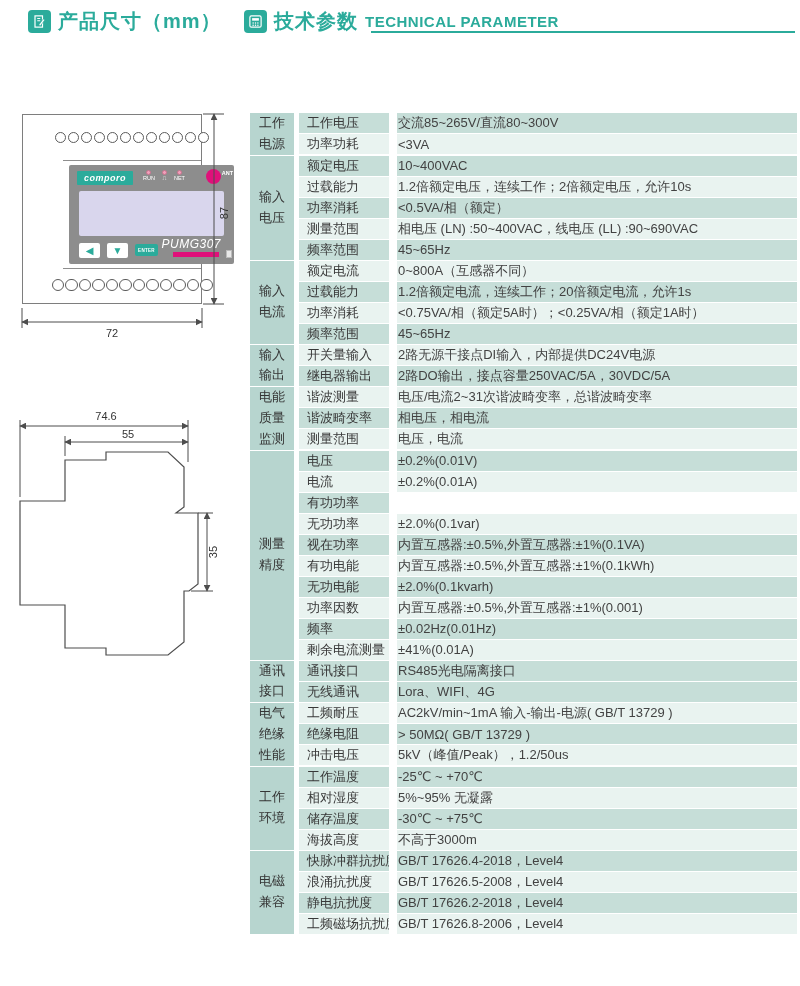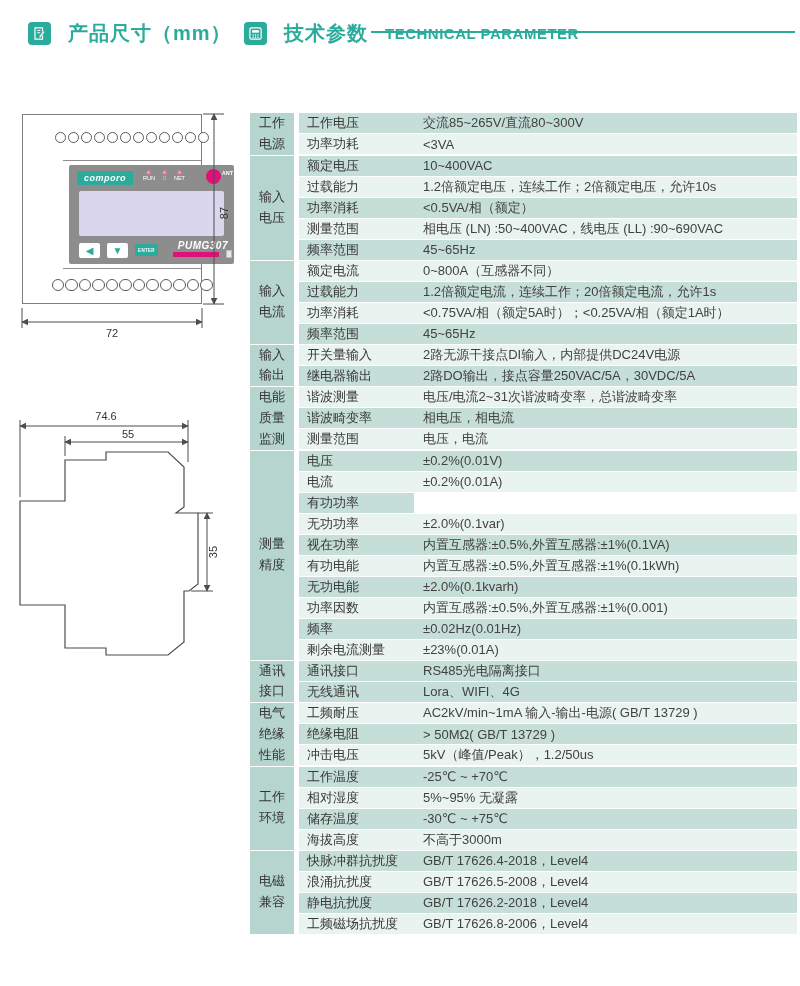--- a/index.html
+++ b/index.html
@@ -9,37 +9,37 @@
     --catBg:#b7d5cf;
     --magenta:#e0107a;
     --lcd:#d9d6ed;
     --ink:#3e3e3e;
   }
   *{box-sizing:border-box;margin:0;padding:0;}
   body{font-family:"Liberation Sans","DejaVu Sans",sans-serif;background:#fff;}
   .page{position:relative;width:800px;height:986px;background:#ffffff;overflow:hidden;}
 
   
-  .hdr-item{position:absolute;top:20px;display:flex;align-items:center;gap:17px;}
+  .hdr-item{position:absolute;top:8px;display:flex;align-items:center;gap:7px;}
   .hdr-left{left:28px;}
   .hdr-right{left:244px;}
   .hdr-icon{width:23px;height:23px;background:var(--accent);border-radius:4px;display:flex;align-items:center;justify-content:center;flex:0 0 auto;}
   .hdr-title{color:var(--accent);font-size:20px;font-weight:bold;letter-spacing:1px;white-space:nowrap;}
   .hdr-sub{color:var(--accent);font-size:15px;font-weight:600;letter-spacing:.5px;white-space:nowrap;}
   .hdr-underline{position:absolute;left:371px;top:31px;width:424px;height:2px;background:var(--accent);}
 
   
   .param-table{position:absolute;left:250px;top:113px;width:547px;color:var(--ink);}
   .group{display:flex;margin-bottom:1px;}
   .cat{width:44px;margin-right:5px;background:var(--catBg);display:flex;align-items:center;justify-content:center;
        text-align:center;white-space:pre-line;font-size:13px;line-height:1.6;color:#353535;}
   .rows{flex:1;display:flex;flex-direction:column;gap:1px;}
   .row{display:flex;height:20px;}
-  .pname{width:115px;padding-left:8px;display:flex;align-items:center;font-size:13px;white-space:nowrap;overflow:hidden;color:#383838;}
-  .pval{flex:1;padding-left:9px;display:flex;align-items:center;font-size:13px;white-space:nowrap;overflow:hidden;color:#424242;}
+  .pname{width:90px;margin-right:8px;padding-left:8px;display:flex;align-items:center;font-size:13px;white-space:nowrap;overflow:hidden;color:#383838;}
+  .pval{flex:1;padding-left:1px;display:flex;align-items:center;font-size:13px;white-space:nowrap;overflow:hidden;color:#424242;}
   .row.teal .pname,.row.teal .pval{background:var(--rowTeal);}
   .row.light .pname,.row.light .pval{background:var(--rowLight);}
 
   
   .front-box{position:absolute;left:22px;top:114px;width:180px;height:190px;border:1.5px solid #7e7e7e;background:#fff;padding-left:40px;}
   .strip-top{height:46px;border-bottom:1px solid #8e8e8e;display:flex;align-items:center;justify-content:center;gap:2px;}
   .strip-mid{height:107px;position:relative;}
   .strip-bot{height:33px;border-top:1px solid #8e8e8e;display:flex;align-items:center;justify-content:center;gap:1px;}
   .term{border:1.2px solid #5b5b5b;border-radius:50%;background:#fff;flex:0 0 auto;}
   .term.small{width:11px;height:11px;}
@@ -51,21 +51,21 @@
   .led{display:flex;flex-direction:column;align-items:center;gap:1px;}
   .led-dot{width:5px;height:5px;border-radius:50%;background:#f2a0bb;border:1px solid #c9738f;}
   .led-label{font-size:5.5px;color:#fff;line-height:1;}
   .ant-circle{position:absolute;right:13px;top:4px;width:15px;height:15px;border-radius:50%;background:var(--magenta);}
   .ant-label{position:absolute;right:1px;top:5px;font-size:5.5px;font-weight:bold;color:#fff;}
   .lcd{position:absolute;left:10px;right:10px;top:26px;height:45px;background:var(--lcd);border-radius:2px;}
   .btn{position:absolute;bottom:6px;width:21px;height:15px;background:#fff;border-radius:2px;display:flex;
        align-items:center;justify-content:center;color:var(--accent);font-size:10px;font-weight:bold;line-height:1;}
   .btn-enter{position:absolute;bottom:8px;left:66px;width:23px;height:12px;background:var(--accent);border-radius:2px;
        color:#fff;font-size:4.5px;font-weight:bold;display:flex;align-items:center;justify-content:center;letter-spacing:.3px;}
-  .model{position:absolute;right:6px;bottom:13px;color:#fff;font-size:10px;font-weight:bold;font-style:italic;letter-spacing:.5px;}
+  .model{position:absolute;right:13px;bottom:13px;color:#fff;font-size:12px;font-weight:normal;font-style:italic;letter-spacing:.5px;}
   .model-bar{position:absolute;right:15px;bottom:7px;width:46px;height:5px;background:var(--magenta);}
   .corner-sq{position:absolute;right:2px;bottom:6px;width:6px;height:8px;background:#e8e8e8;border:.5px solid #bbb;}
 
   .dims-svg{position:absolute;left:0;top:100px;width:245px;height:260px;}
   .side-svg{position:absolute;left:8px;top:402px;width:225px;height:300px;}
   .dim-line{stroke:#4d4d4d;stroke-width:1;fill:none;}
   .dim-text{font-size:11px;fill:#333;font-family:"Liberation Sans","DejaVu Sans",sans-serif;}
   .profile{stroke:#4d4d4d;stroke-width:1.2;fill:none;stroke-linejoin:miter;}
 </style>
 </head>
@@ -322,21 +322,21 @@
           <div class="row light">
             <div class="pname">功率因数</div>
             <div class="pval">内置互感器:±0.5%,外置互感器:±1%(0.001)</div>
           </div>
           <div class="row teal">
             <div class="pname">频率</div>
             <div class="pval">±0.02Hz(0.01Hz)</div>
           </div>
           <div class="row light">
             <div class="pname">剩余电流测量</div>
-            <div class="pval">±23%(0.01A)</div>
+            <div class="pval">±41%(0.01A)</div>
           </div>
         </div>
       </div>
       <div class="group">
         <div class="cat">通讯
 接口</div>
         <div class="rows">
           <div class="row teal">
             <div class="pname">通讯接口</div>
             <div class="pval">RS485光电隔离接口</div>

